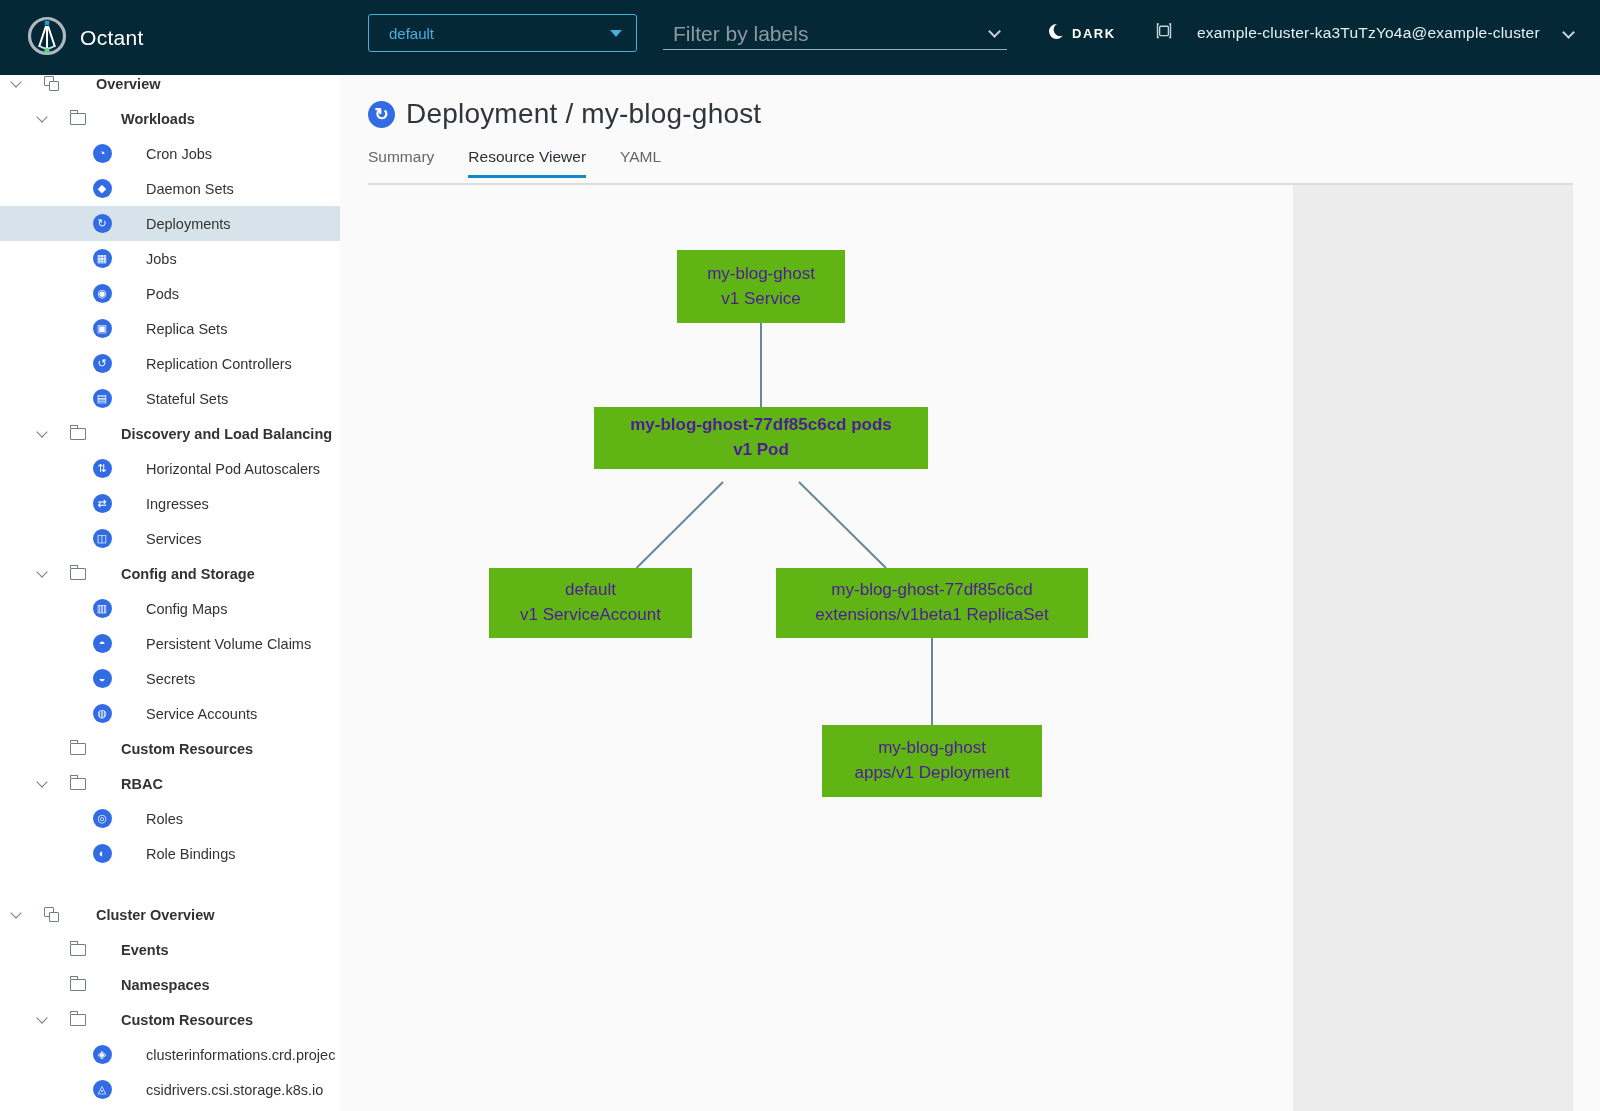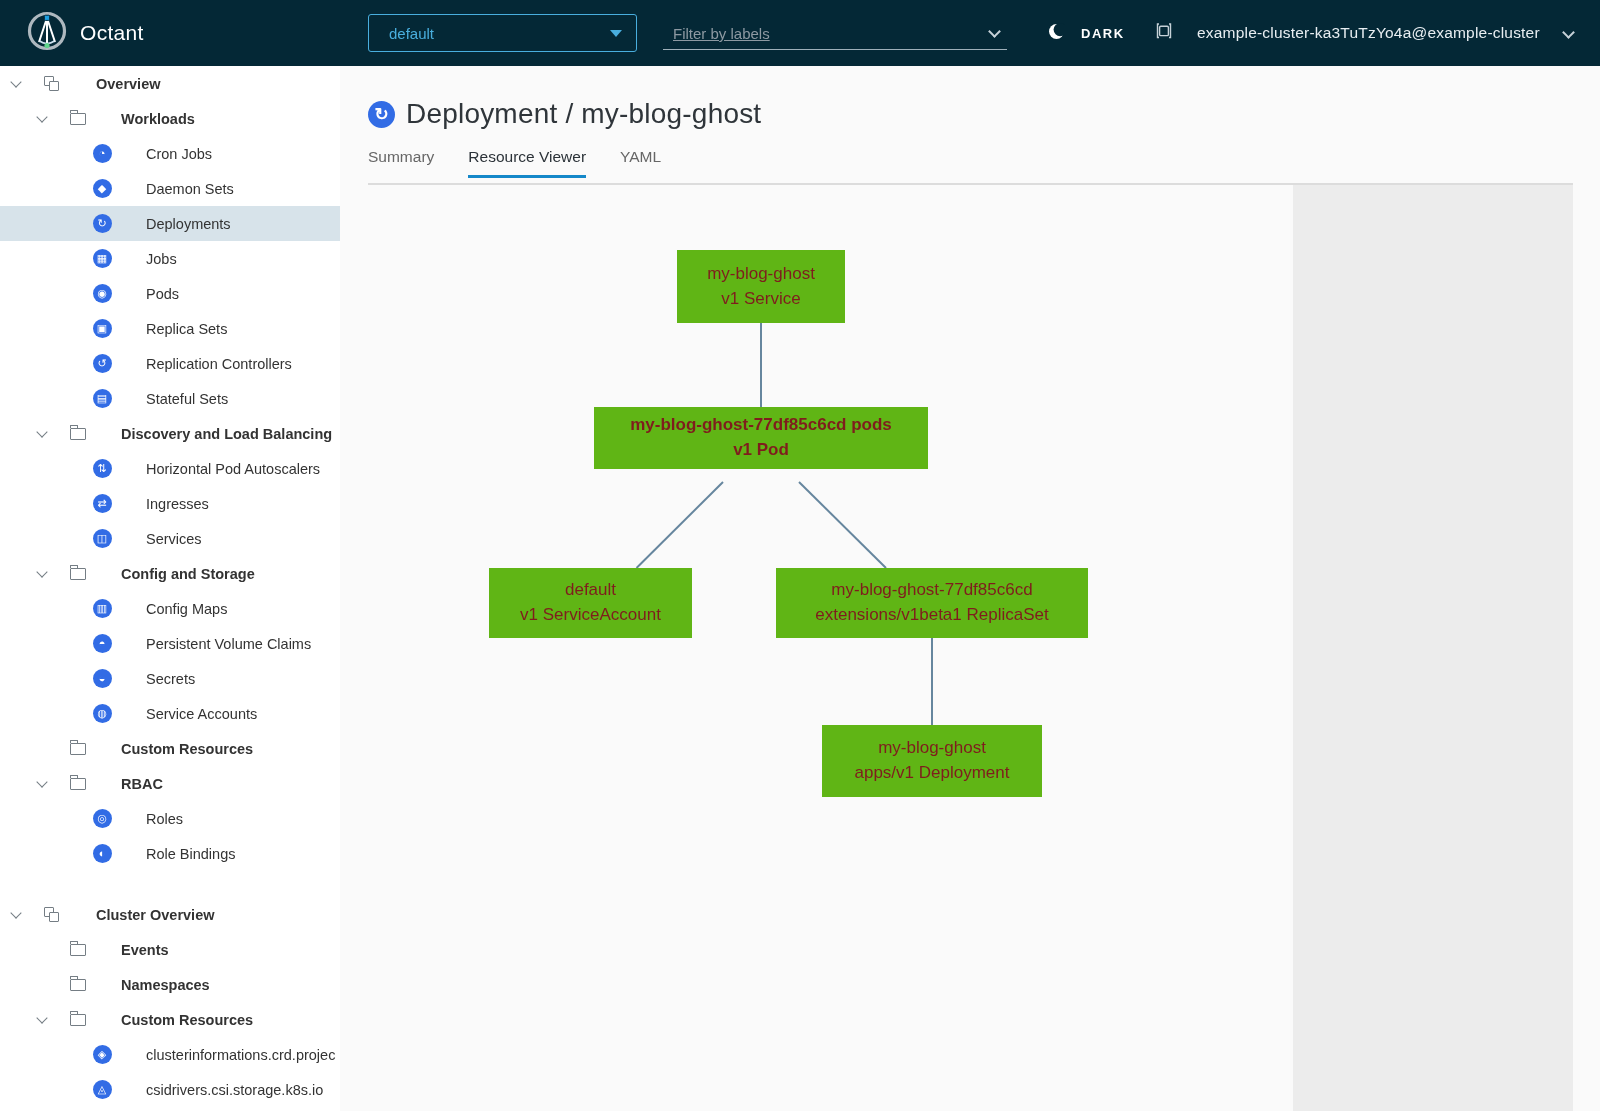--- a/index.html
+++ b/index.html
@@ -1,36 +1,36 @@
 <!DOCTYPE html>
 <html><head>
 <meta charset="utf-8">
 <style>
   * { margin:0; padding:0; box-sizing:border-box; }
   html,body { width:1600px; height:1111px; overflow:hidden;
     font-family:"Liberation Sans", sans-serif; background:#fafafa; }
 
   
-  .header { position:absolute; left:0; top:0; width:1600px; height:66px;
+  .header { position:absolute; left:0; top:0; width:1600px; height:75px;
     background:#042836; display:flex; align-items:center; z-index:30; }
   .brand { display:flex; align-items:center; gap:12px; margin-left:26px; width:300px; }
   .brand-title { color:#fff; font-size:21px; letter-spacing:.3px; }
   .ns-select { position:absolute; left:368px; top:14px; width:269px; height:38px;
     border:1px solid #49aede; border-radius:3px; display:flex; align-items:center;
     padding:0 14px 0 20px; cursor:pointer; }
   .ns-select .val { color:#49aede; font-size:15px; flex:1; }
   .caret-down { width:0; height:0; border-left:6px solid transparent;
     border-right:6px solid transparent; border-top:7px solid #49aede; }
   .filter-box { position:absolute; left:663px; top:18px; width:344px; height:32px;
     border-bottom:1px solid #9fb0ba; display:flex; align-items:center; cursor:text; }
-  .filter-box .ph { color:#8d99a2; font-size:15px; flex:1; padding-left:10px;text-decoration:underline; }
+  .filter-box .ph { color:#8d99a2; font-size:21px; flex:1; padding-left:10px; }
   .chev { display:inline-block; width:9px; height:9px; border-right:2px solid #c6d1d8;
     border-bottom:2px solid #c6d1d8; transform:rotate(45deg); margin:-4px 8px 0 0; }
   .dark-toggle { position:absolute; left:1048px; top:0; height:66px; display:flex;
-    align-items:center; gap:16px; cursor:pointer; }
+    align-items:center; gap:7px; cursor:pointer; }
   .dark-toggle .lbl { color:#fff; font-size:13px; font-weight:bold; letter-spacing:1.5px; }
   .context { position:absolute; left:1155px; top:0; height:66px; display:flex;
     align-items:center; gap:24px; cursor:pointer; }
   .context .lbl { color:#e8eef2; font-size:15.5px; letter-spacing:.2px; }
   .context .chev { border-color:#c6d1d8; margin-top:-2px; }
 
   
   .sidebar { position:absolute; left:0; top:66px; width:340px; height:1045px;
     background:#fff; overflow:hidden; z-index:10; }
   .nav-row { height:35px; display:flex; align-items:center; cursor:pointer;
@@ -62,21 +62,21 @@
   .tabs { position:absolute; left:368px; top:148px; display:flex; gap:34px; }
   .tab { font-size:15.5px; color:#666; padding-bottom:12px; cursor:pointer; position:relative; }
   .tab.active { color:#2b3238; }
   .tab.active:after { content:""; position:absolute; left:0; right:0; bottom:0; height:3px; background:#1588c9; }
   .tab-rule { position:absolute; left:368px; top:183px; width:1205px; height:2px; background:#dcdcdc; }
 
   .graph-area { position:absolute; left:340px; top:185px; width:938px; height:926px; background:#fafafa; }
   .side-panel { position:absolute; left:1293px; top:185px; width:280px; height:926px; background:#ececec; }
 
   .graph-svg { position:absolute; left:0; top:0; width:1600px; height:1111px; pointer-events:none; z-index:6; }
-  .gnode { position:absolute; background:#60b515; color:#7f1d1d; display:flex; flex-direction:column;
+  .gnode { position:absolute; background:#60b515; color:#4c1d95; display:flex; flex-direction:column;
     justify-content:center; text-align:center; font-size:17px; line-height:1.45;
     cursor:pointer; z-index:7; }
 </style>
 </head>
 <body>
 
 <div class="header">
   <div class="brand">
     <span>
       <svg width="42" height="42" viewBox="0 0 42 42">

